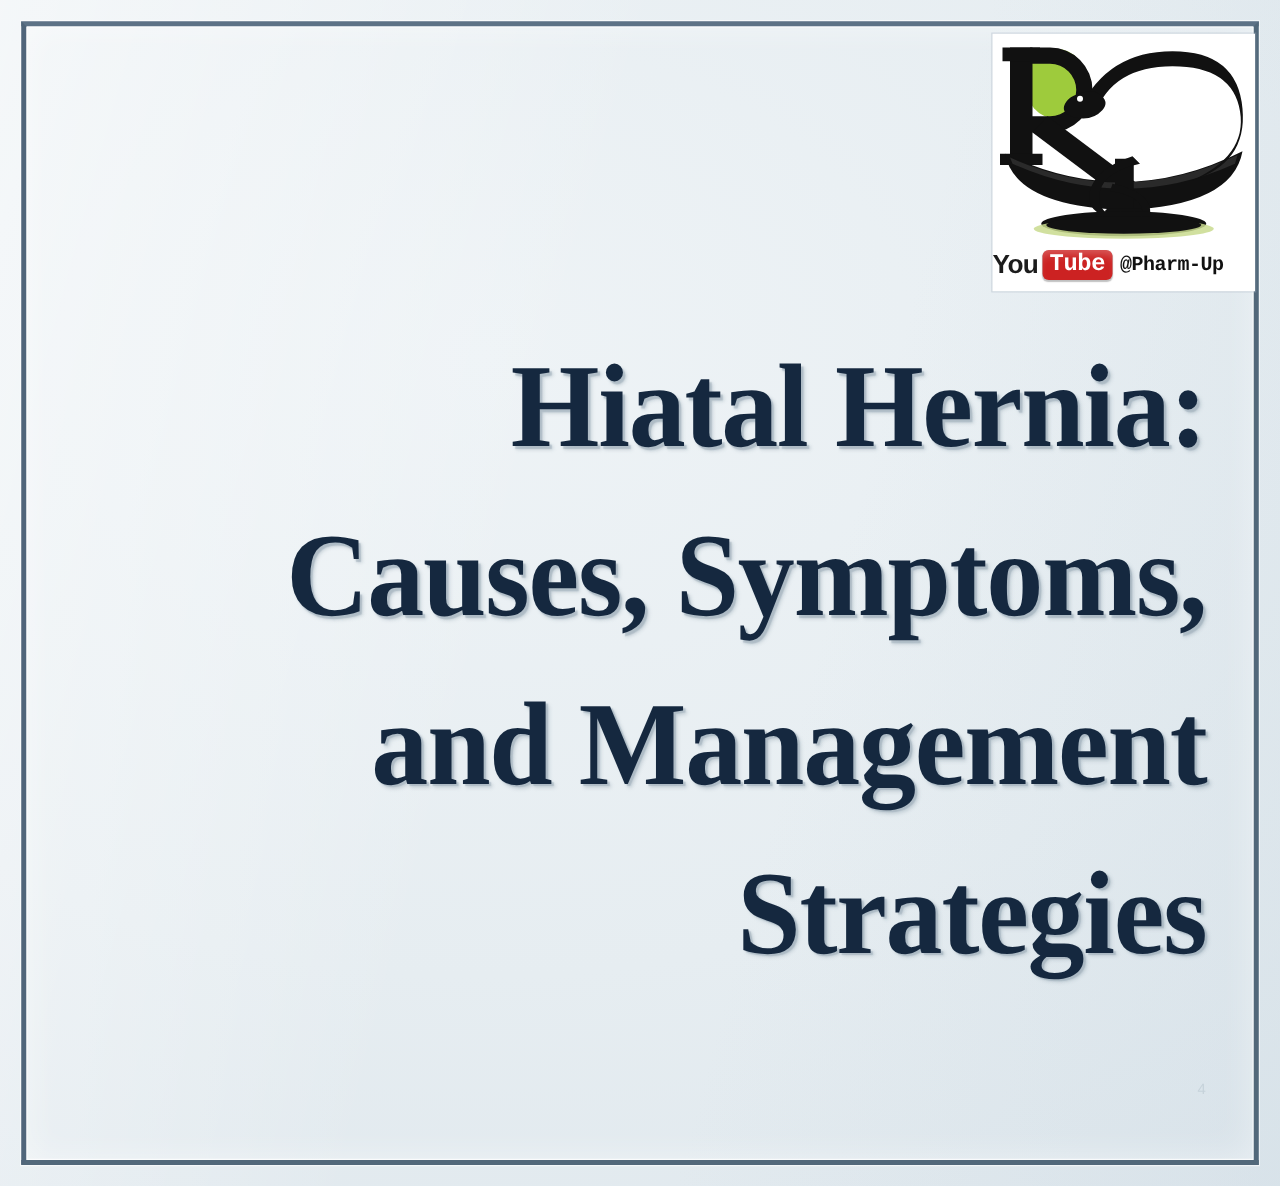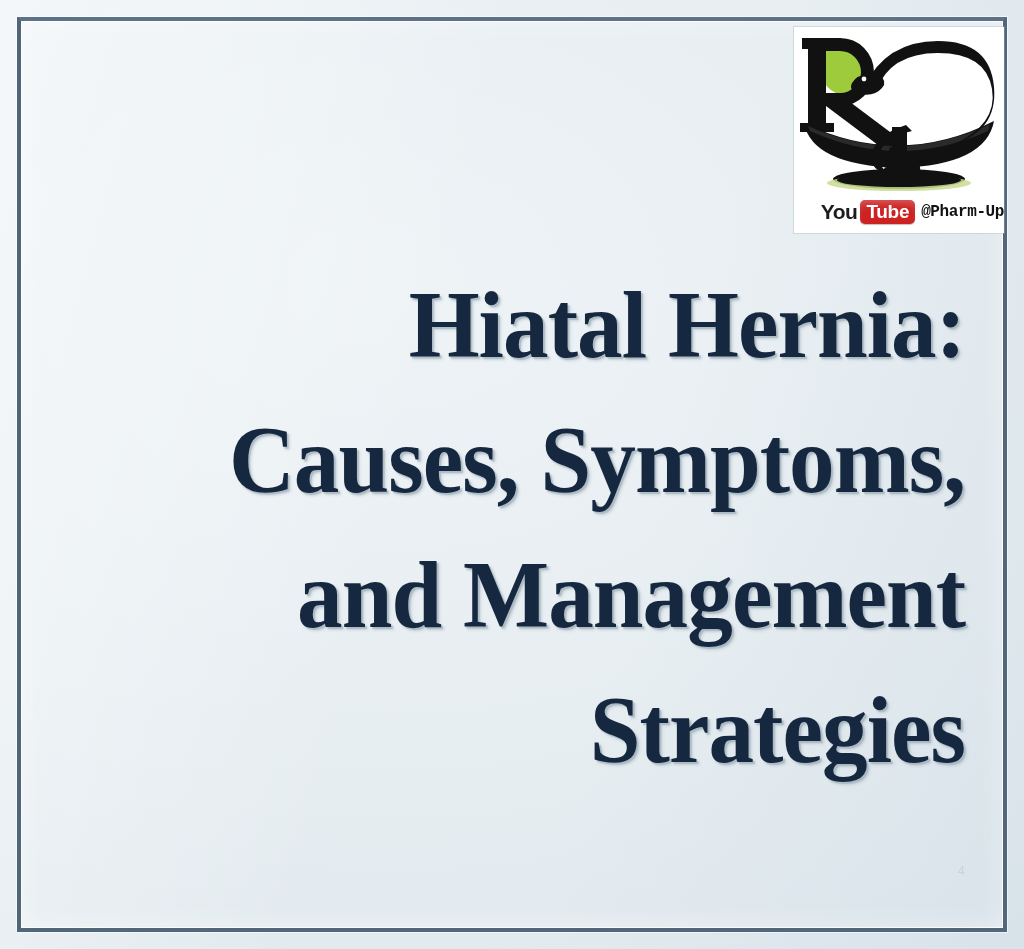--- a/index.html
+++ b/index.html
@@ -54,36 +54,36 @@
   #logo-art{
     position:absolute;
     left:0; top:0; width:210px; height:170px;
   }
 
   
   #yt-row{
     position:absolute;
     left:0; top:168px;
     width:210px; height:34px;
-    display:flex; align-items:center; justify-content:flex-end;
+    display:flex; align-items:center; justify-content:flex-start;
     gap:3px;
     white-space:nowrap;
   }
   .yt-you{
     font-family:"Liberation Sans", sans-serif;
     font-weight:bold;
     font-size:21px;
     color:#1c1c1c;
     letter-spacing:-.5px;
   }
   .yt-tube{
     display:inline-block;
     background:#cc2222;
     color:#ffffff;
-    font-family:Liberation Sans, sans-serif;
+    font-family:Liberation Mono, monospace;
     font-weight:bold;
     font-size:19px;
     letter-spacing:-.3px;
     padding:1px 6px 2px 6px;
     border-radius:5px;
     box-shadow:inset 0 7px 8px -4px rgba(255,255,255,.28),
                0 1px 1px rgba(0,0,0,.25);
     line-height:1.12;
   }
   .yt-handle{

